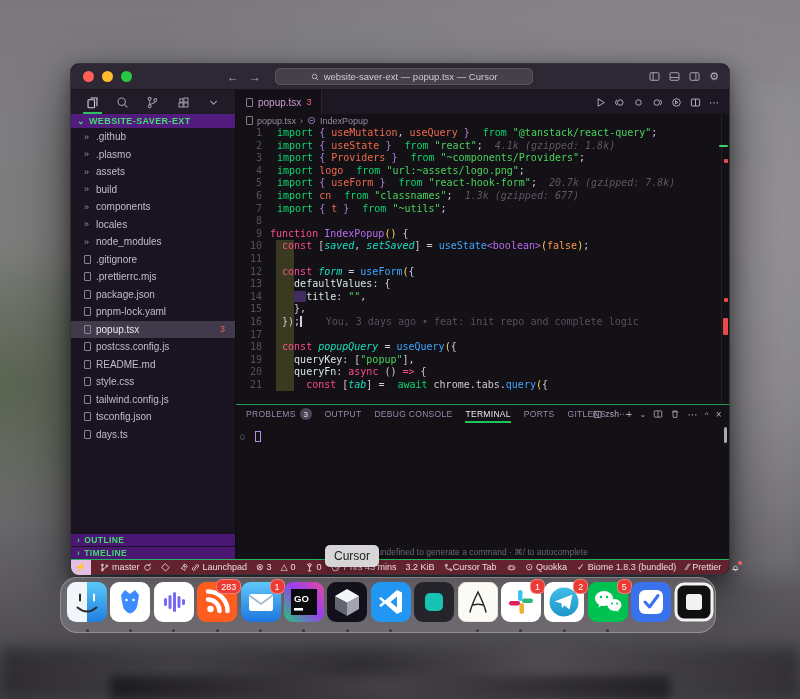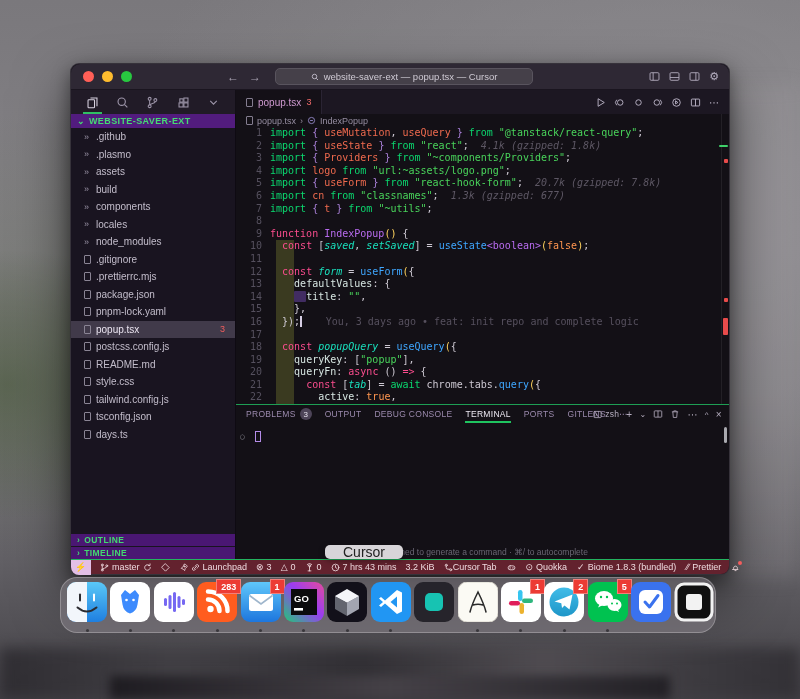--- a/index.html
+++ b/index.html
@@ -60,21 +60,21 @@
 
   
   #editor-region{position:absolute;left:165px;right:0;top:50px;bottom:15px;background:#131016;overflow:hidden;}
   #breadcrumb{height:13px;display:flex;align-items:center;gap:4px;padding-left:10px;color:#958da1;font-size:9px;}
   #code{position:absolute;left:0;top:13px;right:8px;height:277px;overflow:hidden;
     font-family:"DejaVu Sans Mono",monospace;font-size:10px;line-height:12.6px;}
   .cl{height:12.6px;display:flex;white-space:pre;position:relative;}
   .cl .num{width:34px;text-align:right;padding-right:8px;color:#55505e;flex:none;}
   .cl .gblock{position:absolute;left:40px;width:18px;top:0;bottom:0;background:#3a3a20;}
   .cl .ct{position:relative;}
-  .tok-kw{color:#0bd66e;} .tok-st{color:#49d45b;} .tok-pu{color:#a87fd6;} .tok-id{color:#ef6a4e;}
+  .tok-kw{color:#0bd66e;margin-left:7px;} .tok-st{color:#49d45b;} .tok-pu{color:#a87fd6;} .tok-id{color:#ef6a4e;}
   .tok-pl{color:#cdc8d2;} .tok-hint{color:#5d5764;font-style:italic;} .tok-fk{color:#fb4d8e;}
   .tok-fn{color:#b96cf0;} .tok-pa{color:#ffd35e;} .tok-vr{color:#19e0bd;font-style:italic;} .tok-fc{color:#3fa7ff;}
   .tok-ty{color:#b96cf0;} .tok-bo{color:#ff9650;} .tok-pr{color:#d7e6e2;} .tok-op{color:#fb4d8e;}
   .tok-blame{color:#56505e;} .tok-hl{background:rgba(122,80,190,.45);border-radius:1px;}
   .tok-cur{display:inline-block;width:1.5px;height:11px;background:#d6cee4;vertical-align:text-bottom;}
   #ruler{position:absolute;top:0;right:0;width:8px;height:290px;border-left:1px solid rgba(255,255,255,.07);}
   .rmark{position:absolute;right:1px;}
 
   
   #panel{position:absolute;left:0;right:0;top:290px;bottom:0;background:#131016;border-top:1px solid #1e9e54;}
@@ -102,26 +102,26 @@
   #sb-left{display:flex;gap:9px;align-items:center;}
   #sb-right{margin-left:auto;display:flex;gap:10px;align-items:center;padding-right:9px;}
 
   
   #dock{position:absolute;left:60px;top:577px;width:656px;height:56px;border-radius:17px;
     background:rgba(150,145,152,.45);border:1px solid rgba(255,255,255,.25);
     display:flex;align-items:flex-start;gap:3.4px;padding:4px 6px 0 6px;overflow:hidden;
     backdrop-filter:blur(12px);}
   .dock-item{position:relative;width:40px;height:52px;flex:none;}
   .dock-item .art{width:40px;height:40px;}
-  .dock-badge{position:absolute;top:-3px;right:-4px;min-width:15px;height:15px;padding:0 4px;border-radius:0;
-    background:#ec3b34;color:#fff;font-size:9px;font-weight:bold;display:flex;align-items:center;justify-content:center;
+  .dock-badge{position:absolute;top:-3px;right:-4px;min-width:15px;height:15px;padding:0 4px;border-radius:6px;
+    background:#ec3b34;color:#fff;font-size:9px;font-weight:normal;display:flex;align-items:center;justify-content:center;
     border:1px solid rgba(255,255,255,.35);}
   .dock-dot{position:absolute;left:50%;bottom:2px;width:3px;height:3px;margin-left:-1.5px;border-radius:50%;background:#3a383c;}
-  #dock-tooltip{position:absolute;left:325px;top:545px;height:14px;padding:0 18px;background:#d8d5d9;color:#222;
-    font-size:14px;border-radius:5px;display:flex;align-items:center;box-shadow:0 2px 6px rgba(0,0,0,.35);z-index:5;}
+  #dock-tooltip{position:absolute;left:325px;top:545px;height:22px;padding:0 9px;background:#d8d5d9;color:#222;
+    font-size:12px;border-radius:5px;display:flex;align-items:center;box-shadow:0 2px 6px rgba(0,0,0,.35);z-index:5;}
 </style>
 </head>
 <body>
 
 <div id="stage">
   <div class="bg-patch"></div>
   <div class="bg-strip1"></div>
   <div class="bg-strip2"></div>
 
   <div id="win">
@@ -366,21 +366,20 @@
           <div class="cl"><span class="num">12</span><span class="gblock"></span><span class="ct"><span class="tok-pl">  </span><span class="tok-fk">const </span><span class="tok-vr">form</span><span class="tok-pl"> = </span><span class="tok-fc">useForm</span><span class="tok-pa">(</span><span class="tok-pl">{</span></span></div>
           <div class="cl"><span class="num">13</span><span class="gblock"></span><span class="ct"><span class="tok-pl">    </span><span class="tok-pr">defaultValues</span><span class="tok-pl">: {</span></span></div>
           <div class="cl"><span class="num">14</span><span class="gblock"></span><span class="ct"><span class="tok-pl">    </span><span class="tok-hl">  </span><span class="tok-pr">title</span><span class="tok-pl">: </span><span class="tok-st">""</span><span class="tok-pl">,</span></span></div>
           <div class="cl"><span class="num">15</span><span class="gblock"></span><span class="ct"><span class="tok-pl">    },</span></span></div>
           <div class="cl"><span class="num">16</span><span class="gblock"></span><span class="ct"><span class="tok-pl">  });</span><span class="tok-cur"></span><span class="tok-blame">    You, 3 days ago • feat: init repo and complete logic</span></span></div>
           <div class="cl"><span class="num">17</span><span class="gblock"></span><span class="ct"></span></div>
           <div class="cl"><span class="num">18</span><span class="gblock"></span><span class="ct"><span class="tok-pl">  </span><span class="tok-fk">const </span><span class="tok-vr">popupQuery</span><span class="tok-pl"> = </span><span class="tok-fc">useQuery</span><span class="tok-pa">(</span><span class="tok-pl">{</span></span></div>
           <div class="cl"><span class="num">19</span><span class="gblock"></span><span class="ct"><span class="tok-pl">    </span><span class="tok-pr">queryKey</span><span class="tok-pl">: [</span><span class="tok-st">"popup"</span><span class="tok-pl">],</span></span></div>
           <div class="cl"><span class="num">20</span><span class="gblock"></span><span class="ct"><span class="tok-pl">    </span><span class="tok-pr">queryFn</span><span class="tok-pl">: </span><span class="tok-fk">async</span><span class="tok-pl"> () </span><span class="tok-op">=&gt;</span><span class="tok-pl"> {</span></span></div>
           <div class="cl"><span class="num">21</span><span class="gblock"></span><span class="ct"><span class="tok-pl">      </span><span class="tok-fk">const </span><span class="tok-pl">[</span><span class="tok-vr">tab</span><span class="tok-pl">] = </span><span class="tok-kw">await</span><span class="tok-pl"> chrome.tabs.</span><span class="tok-fc">query</span><span class="tok-pa">(</span><span class="tok-pl">{</span></span></div>
-          <div class="cl"><span class="num">22</span><span class="gblock"></span><span class="ct"><span class="tok-pl">        </span><span class="tok-pr">active</span><span class="tok-pl">: </span><span class="tok-bo">true</span><span class="tok-pl">,</span></span></div>
         </div>
       <div id="ruler">
           <div class="rmark" style="top: 31px; width: 9px; height: 2px; background: rgb(63, 208, 106); border-radius: 1px;"></div>
           <div class="rmark" style="top: 45px; width: 4px; height: 4px; background: rgb(232, 75, 75); border-radius: 1px;"></div>
           <div class="rmark" style="top: 184px; width: 4px; height: 4px; background: rgb(232, 75, 75); border-radius: 1px;"></div>
           <div class="rmark" style="top: 204px; width: 5px; height: 17px; background: rgb(232, 75, 75); border-radius: 1px;"></div>
         </div>
 
       <div id="panel">
         <div id="panel-tabs">

